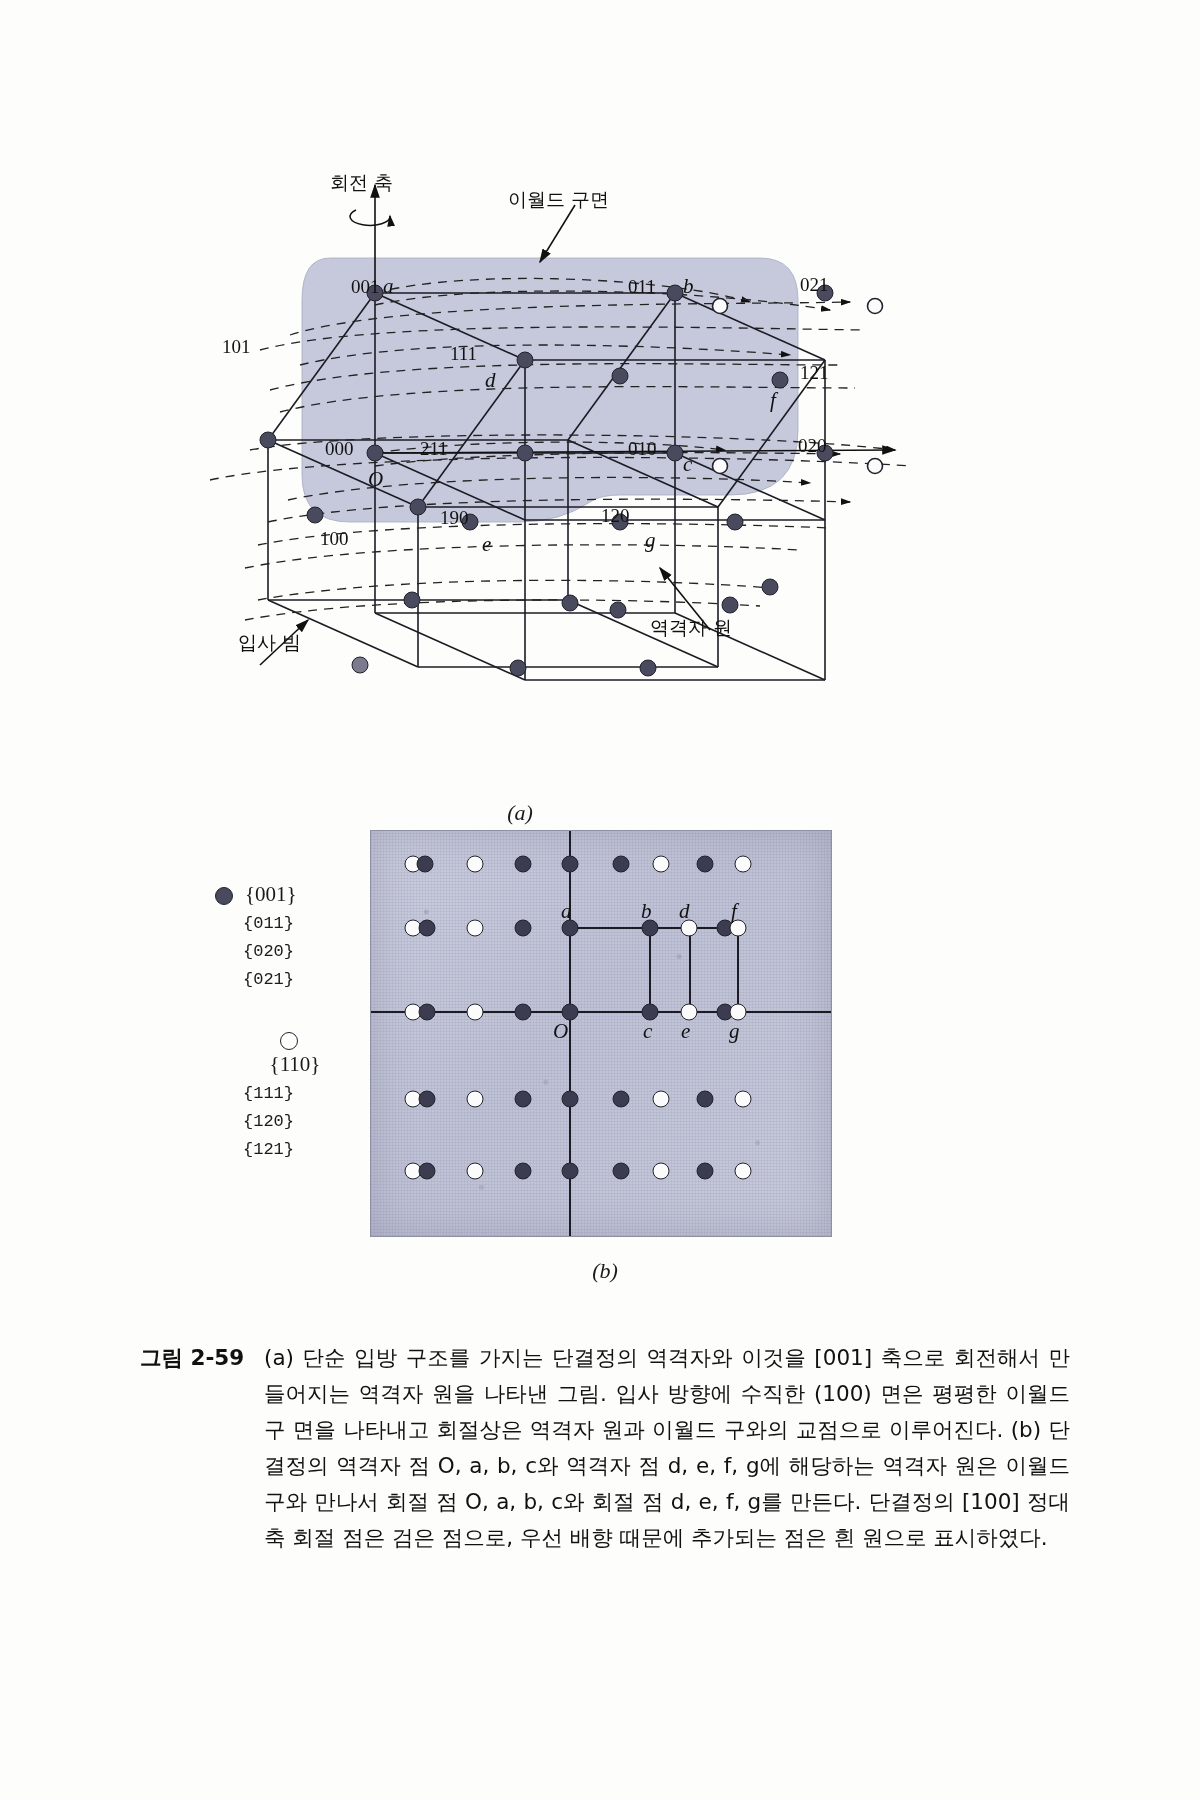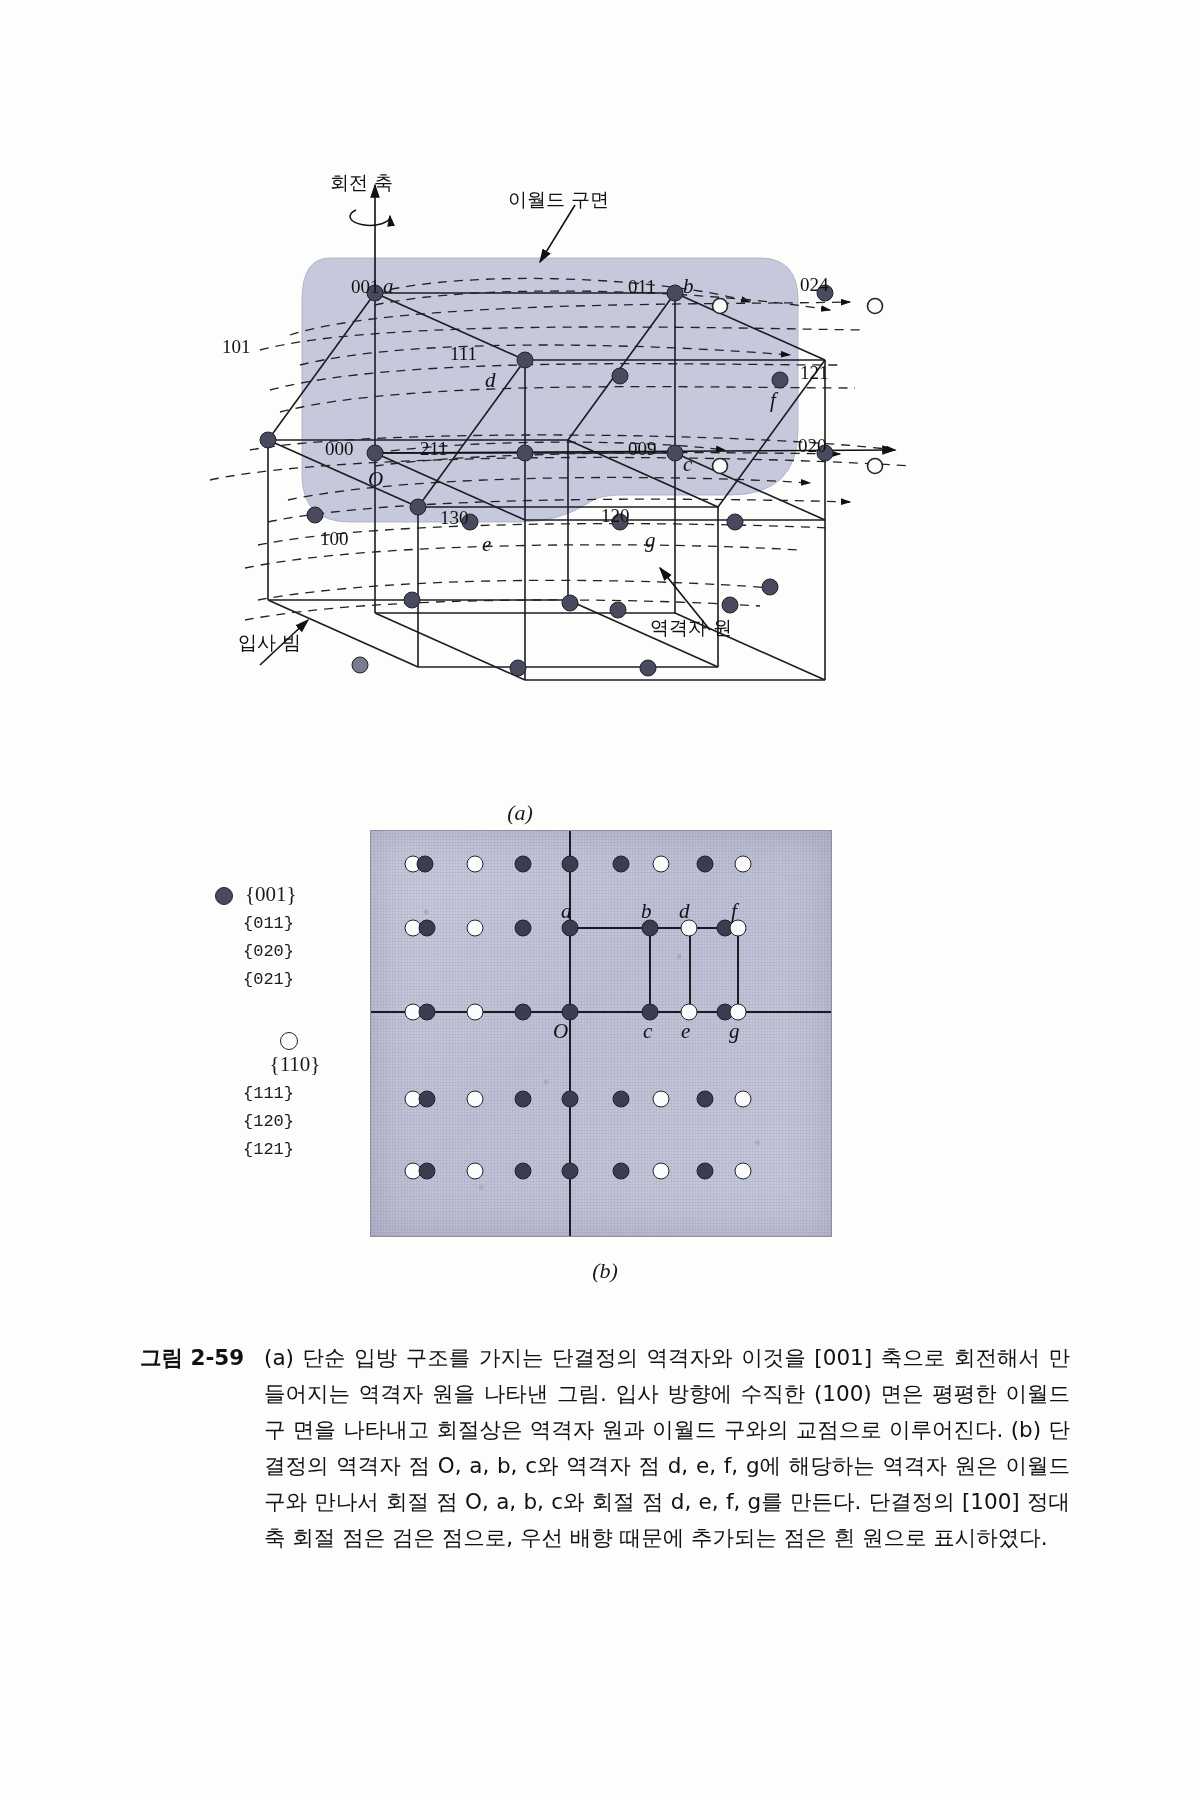--- a/index.html
+++ b/index.html
@@ -259,34 +259,34 @@
 
     <span class="lbl kr" style="left:180px; top:20px;">회전 축</span>
     <span class="lbl kr" style="left:358px; top:37px;">이월드 구면</span>
     <span class="lbl kr" style="left:88px; top:480px;">입사 빔</span>
     <span class="lbl kr" style="left:500px; top:465px;">역격자 원</span>
 
     <span class="lbl" style="left:178px; top:126px;margin-left:23px;">001</span>
     <span class="lbl ital" style="left:233px; top:124px;">a</span>
     <span class="lbl" style="left:478px; top:126px;">011</span>
     <span class="lbl ital" style="left:533px; top:124px;">b</span>
-    <span class="lbl" style="left:650px; top:124px;">024</span>
+    <span class="lbl" style="left:650px; top:124px;">021</span>
     <span class="lbl" style="left:72px; top:186px;">101</span>
     <span class="lbl" style="left:300px; top:193px;">111</span>
     <span class="lbl ital" style="left:335px; top:218px;">d</span>
     <span class="lbl" style="left:650px; top:212px;">121</span>
     <span class="lbl ital" style="left:620px; top:238px;">f</span>
     <span class="lbl" style="left:175px; top:288px;">000</span>
     <span class="lbl" style="left:270px; top:288px;">211</span>
-    <span class="lbl" style="left:478px; top:288px;">009</span>
+    <span class="lbl" style="left:478px; top:288px;">010</span>
     <span class="lbl ital" style="left:533px; top:302px;">c</span>
     <span class="lbl" style="left:648px; top:285px;">020</span>
     <span class="lbl ital" style="left:218px; top:317px;">O</span>
     <span class="lbl" style="left:170px; top:378px;">100</span>
-    <span class="lbl" style="left:290px; top:357px;">130</span>
+    <span class="lbl" style="left:290px; top:357px;">190</span>
     <span class="lbl ital" style="left:332px; top:382px;">e</span>
     <span class="lbl" style="left:451px; top:355px;">120</span>
     <span class="lbl ital" style="left:495px; top:378px;">g</span>
   </div>
 
   <span class="caption-ab" style="left:480px; top:800px; width:80px;">(a)</span>
 
   <div class="legend">
     <div class="legend-row">
       <span class="legend-mark filled"></span>

